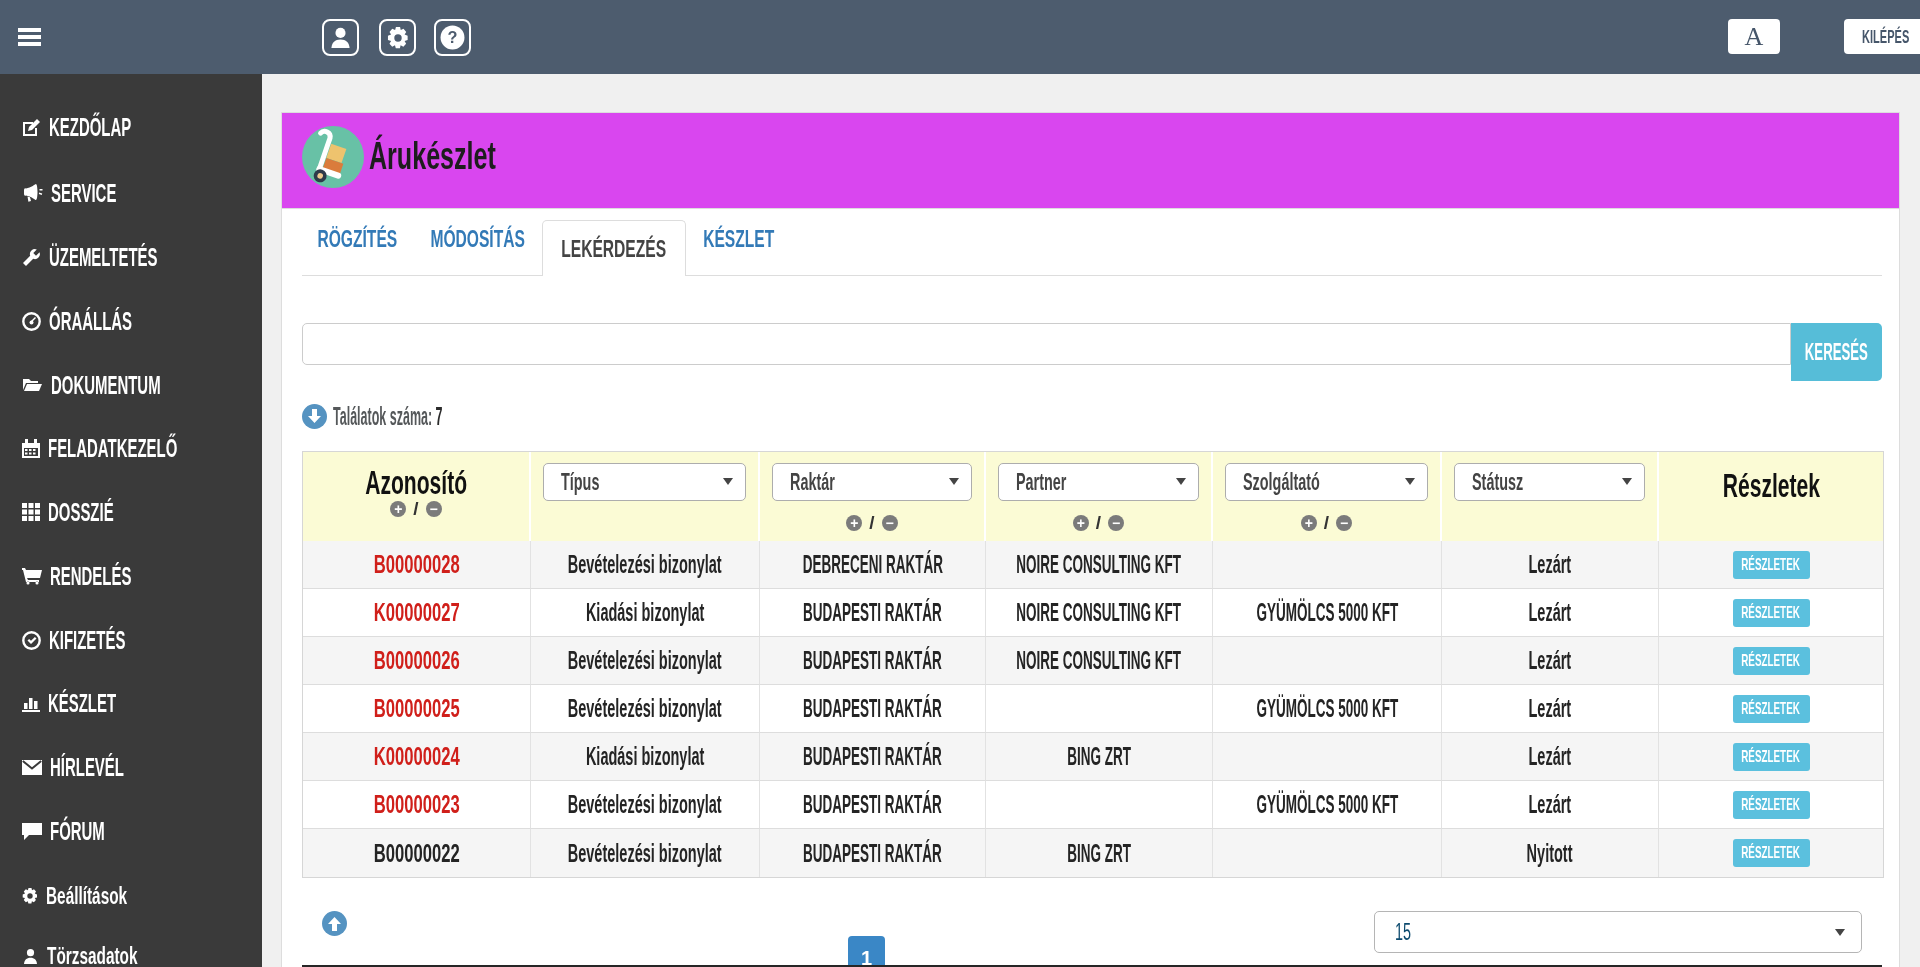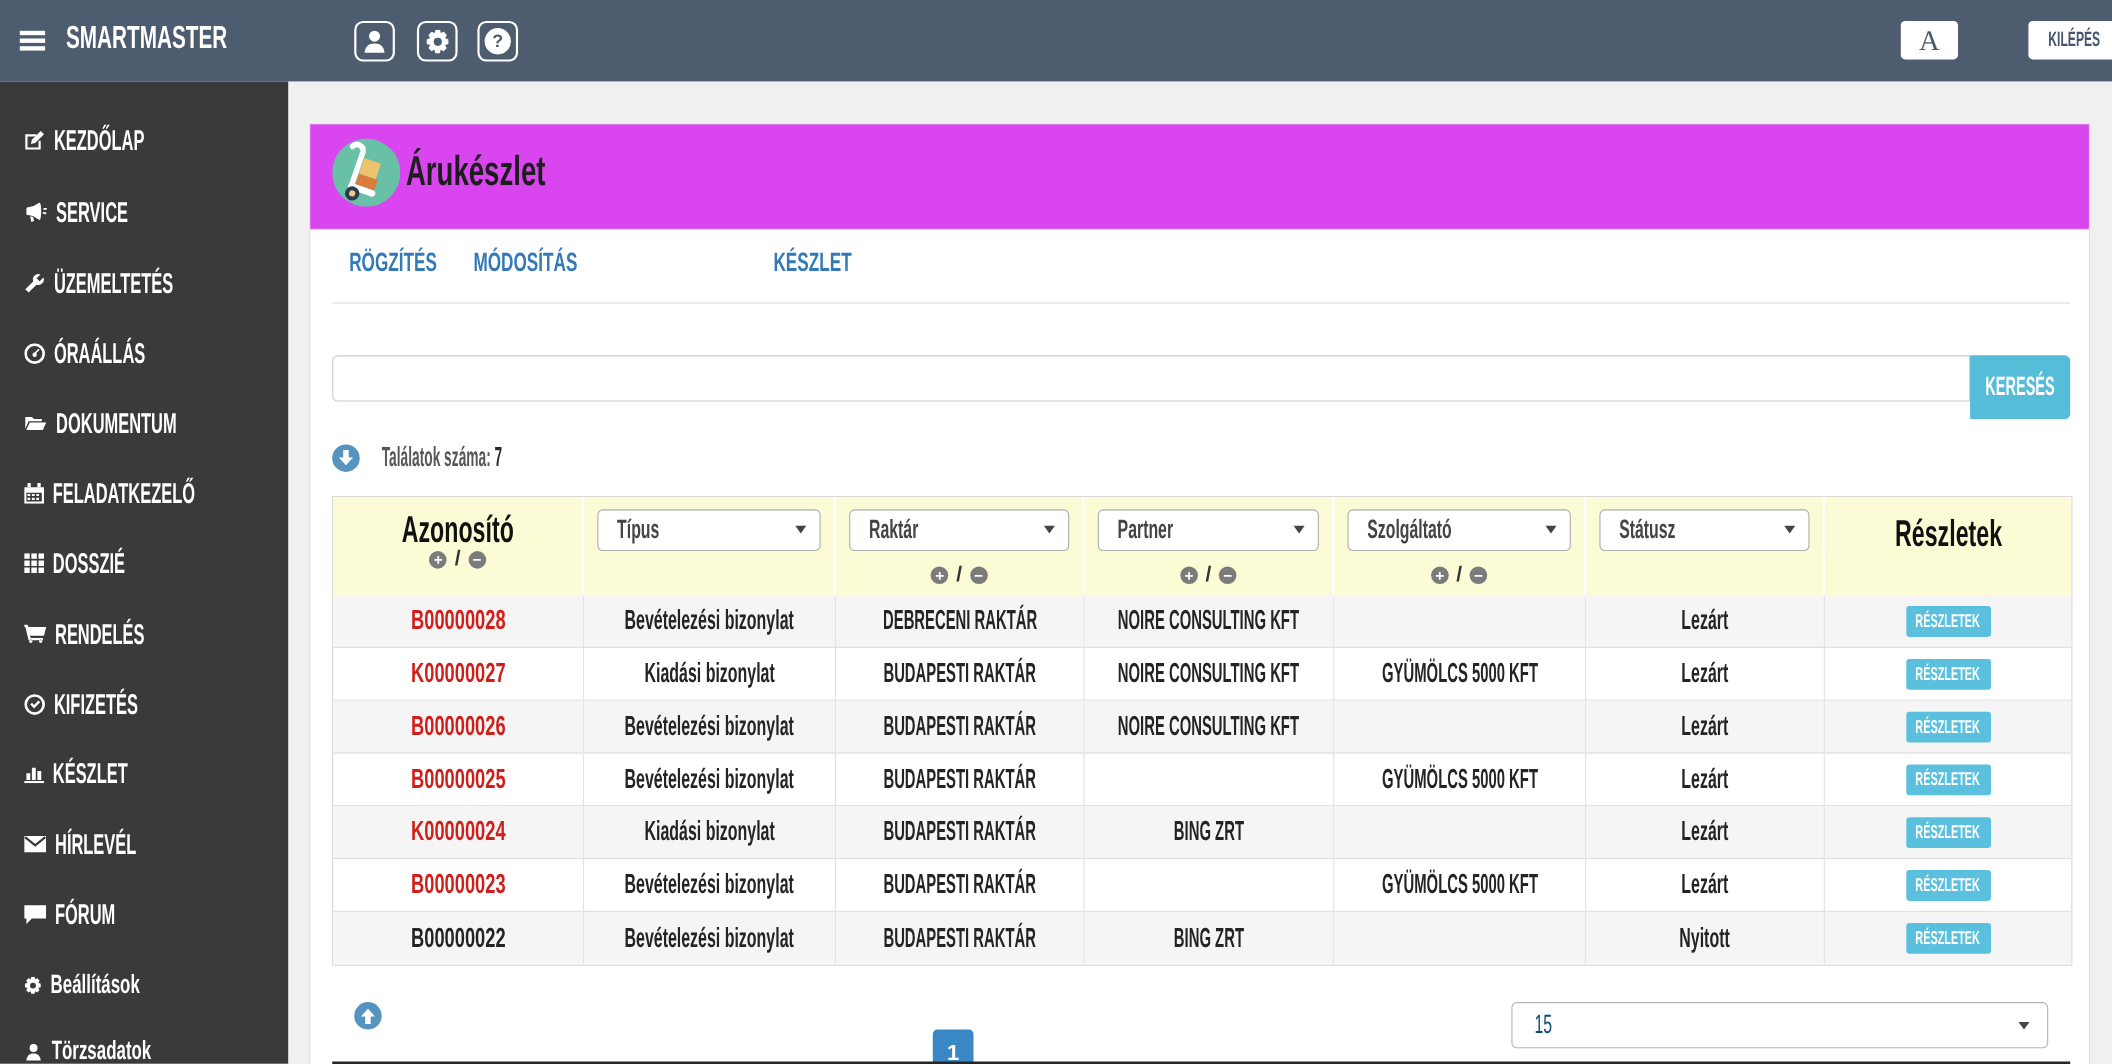--- a/index.html
+++ b/index.html
@@ -26,21 +26,21 @@
 
 #tabline{position:absolute;left:20px;top:162px;width:1580px;border-bottom:1px solid #ddd;height:0}
 .tab{position:absolute;top:112px;height:36px;font-size:24px;font-weight:bold;color:#337ab7;display:flex;justify-content:center;--sx:.65}
 #tabactive{position:absolute;left:260px;top:107px;width:144px;height:56px;background:#fff;border:1px solid #ddd;border-bottom:none;border-radius:5px 5px 0 0;color:#444;display:flex;align-items:center;justify-content:center;font-size:24px;font-weight:bold;--sx:.65}
 
 #searchbox{position:absolute;left:20px;top:210px;width:1489px;height:42px;background:#fff;border:1px solid #ccc;border-radius:5px 0 0 5px}
 #searchbtn{position:absolute;left:1509px;top:210px;width:91px;height:58px;background:#56bdd8;border-radius:0 5px 5px 0;color:#fff;display:flex;align-items:center;justify-content:center;font-size:24px;font-weight:bold;--sx:.55}
 
 #foundrow{position:absolute;left:20px;top:290px;height:26px;display:flex;align-items:center}
 .bluecirc{width:25px;height:25px;border-radius:50%;background:#5593c1;display:flex;align-items:center;justify-content:center}
-#foundtext{margin-left:20px;font-size:25px;font-weight:bold;color:#55585a;--sx:.50}
+#foundtext{margin-left:6px;font-size:25px;font-weight:bold;color:#55585a;--sx:.50}
 
 #tablewrap{position:absolute;left:20px;top:338px;width:1582px;border:1px solid #d6d6d6}
 table{border-collapse:separate;border-spacing:0;table-layout:fixed;width:1580px}
 th{background:#fbfbd5;height:89px;vertical-align:top;position:relative;border-right:2px solid #fff;font-weight:bold;padding:0}
 th:last-child{border-right:none}
 td{height:48px;border-bottom:1px solid #ddd;border-right:1px solid #e2e2e2;vertical-align:middle;font-size:25px;font-weight:bold;color:#242424;padding:0;--sx:.58}
 td .cc{display:flex;justify-content:center;align-items:center;width:100%;height:100%}
 td .u{--sx:.54}
 td .id{--sx:.665}
 td:last-child{border-right:none}
@@ -62,21 +62,20 @@
 #uparr{position:absolute;left:40px;top:798px}
 </style>
 </head>
 <body>
 <div id="topbar">
   <div id="burger">
       <div></div>
       <div></div>
       <div></div>
     </div>
-  <div id="brand"><span class="cl">SMARTMASTER</span></div>
   <div class="tbtn" style="left:322px">
       <svg width="23" height="23" viewBox="0 0 21 21">
         <circle cx="10.5" cy="6.3" r="4.6" fill="#fff"></circle>
         <path fill="#fff" d="M2.2 20c.5-5 3.2-7.7 8.3-7.7s7.8 2.7 8.3 7.7z"></path>
       </svg>
     </div>
   <div class="tbtn" style="left:379px">
       <svg width="22" height="22" viewBox="0 0 16 16">
         <path fill="#fff" d="M6.5 0h3l.5 2.2 2-.9 2 2.3-1.2 1.9 2.2.9v3l-2.2.7 1.1 2-2 2.2-2-1.1-.5 2.3h-3l-.6-2.3-2 1.1-2-2.2 1.2-2-2.3-.7v-3l2.3-.9L1.8 3.6l2-2.3 2.1.9zM8 5.3A2.7 2.7 0 1 0 8 10.7 2.7 2.7 0 0 0 8 5.3z" fill-rule="evenodd"></path>
       </svg>
@@ -201,20 +200,23 @@
       </g>
     </svg>
     <div id="title"><span class="cl">Árukészlet</span></div>
   </div>
   <div id="tabline"></div>
   <div class="tab" style="left:20px;width:110px">
       <span class="c">RÖGZÍTÉS</span>
     </div>
   <div class="tab" style="left:131px;width:129px">
       <span class="c">MÓDOSÍTÁS</span>
+    </div>
+  <div id="tabactive">
+      <span class="c">LEKÉRDEZÉS</span>
     </div>
   <div class="tab" style="left:405px;width:103px">
       <span class="c">KÉSZLET</span>
     </div>
   <div id="searchbox"></div>
   <div id="searchbtn">
       <span class="c">KERESÉS</span>
     </div>
   <div id="foundrow">
     <div class="bluecirc">

